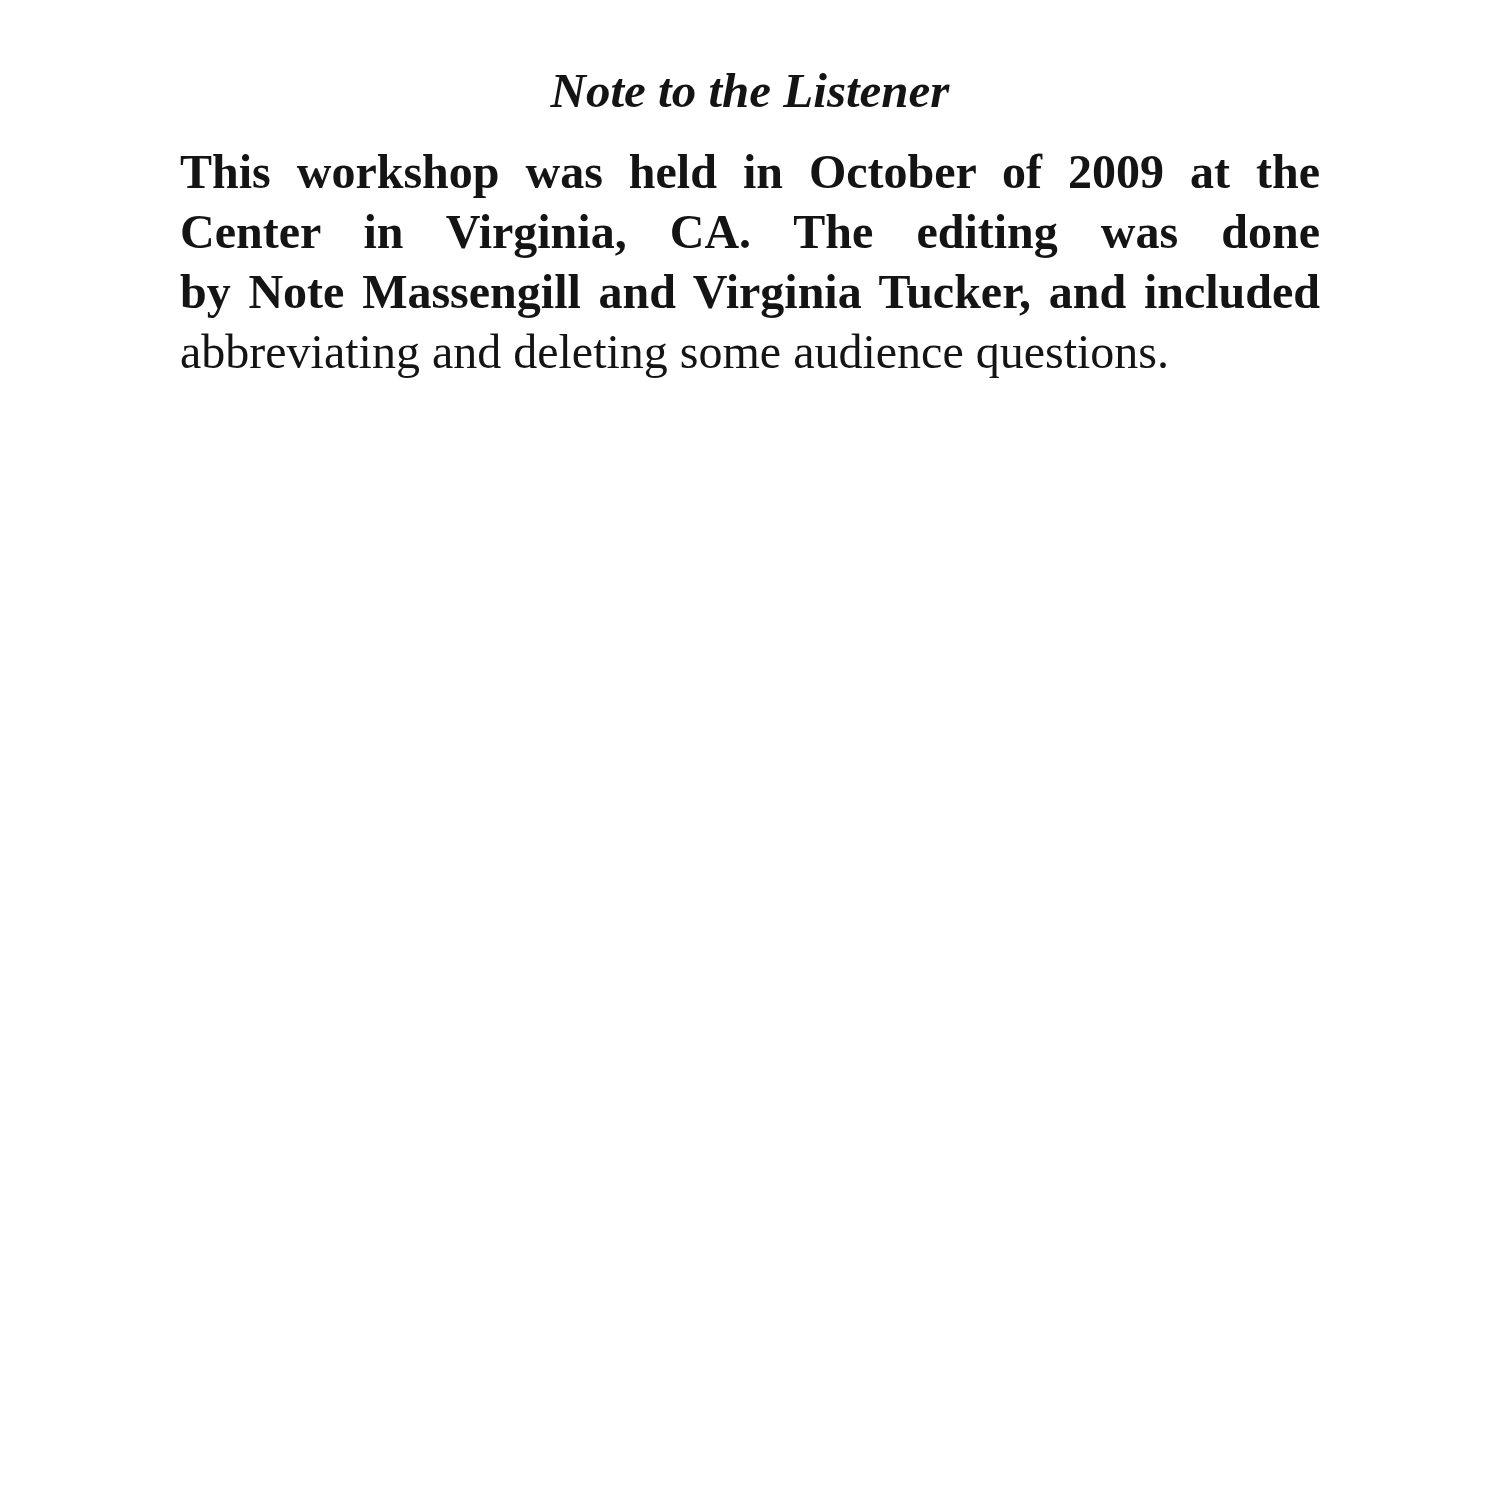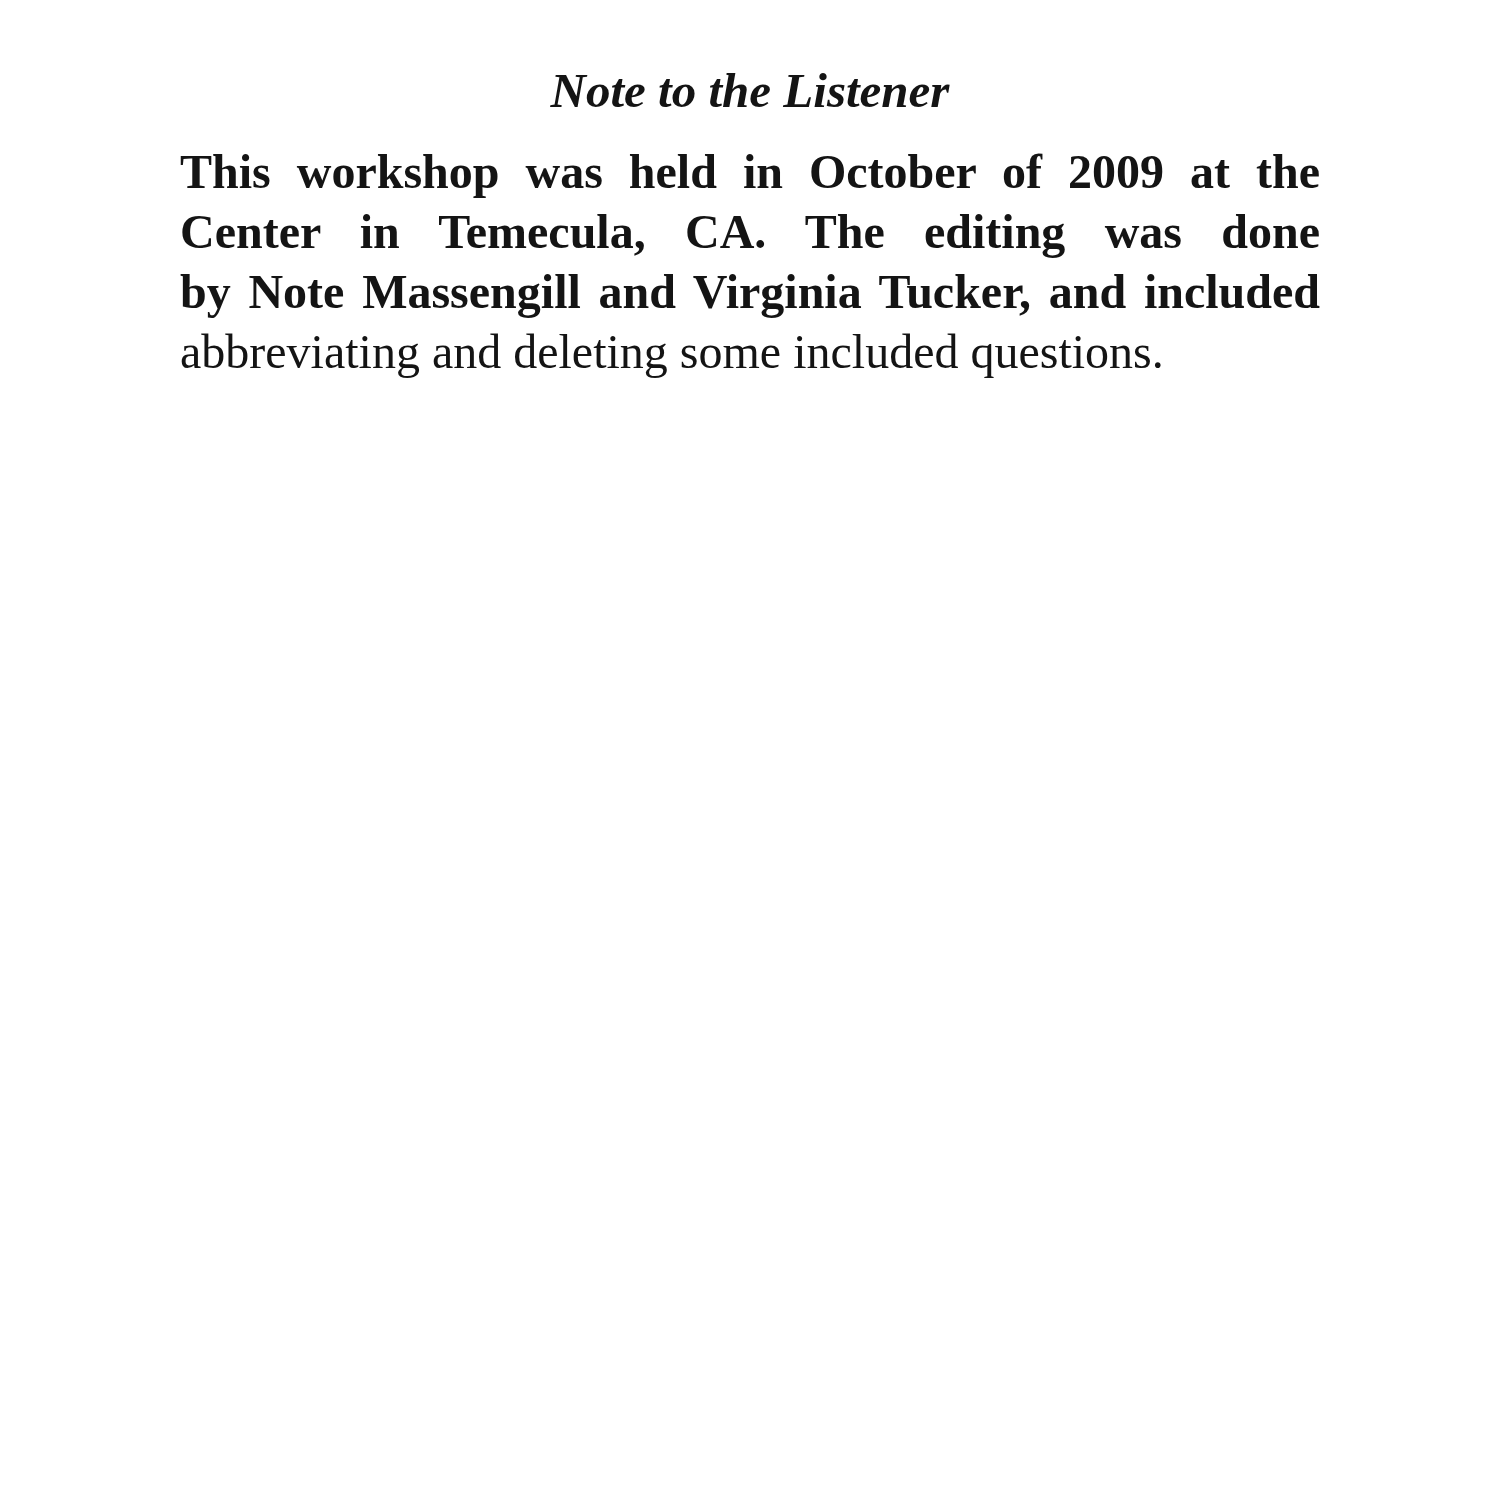--- a/index.html
+++ b/index.html
@@ -62,18 +62,18 @@
   }
 </style>
 </head>
 <body>
 
 <div class="page">
   <div class="content-column">
     <h1 class="doc-title">Note to the Listener</h1>
     <div class="paragraph">
       <div class="line justified">This workshop was held in October of 2009 at the</div>
-      <div class="line justified">Center in Temecula, CA. The editing was done</div>
+      <div class="line justified">Center in Virginia, CA. The editing was done</div>
       <div class="line justified">by Note Massengill and Virginia Tucker, and included</div>
-      <div class="line last-line">abbreviating and deleting some included questions.</div>
+      <div class="line last-line">abbreviating and deleting some audience questions.</div>
     </div>
   </div>
 </div>
 
 </body></html>

